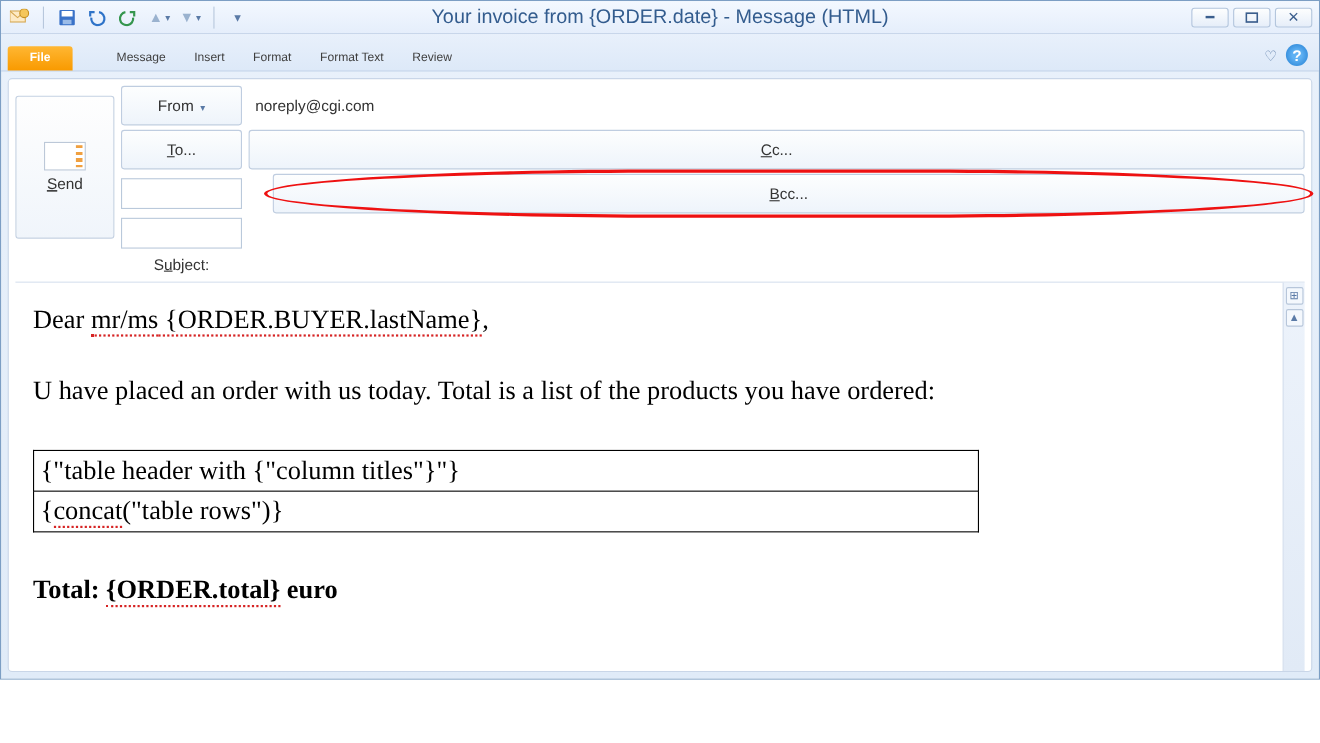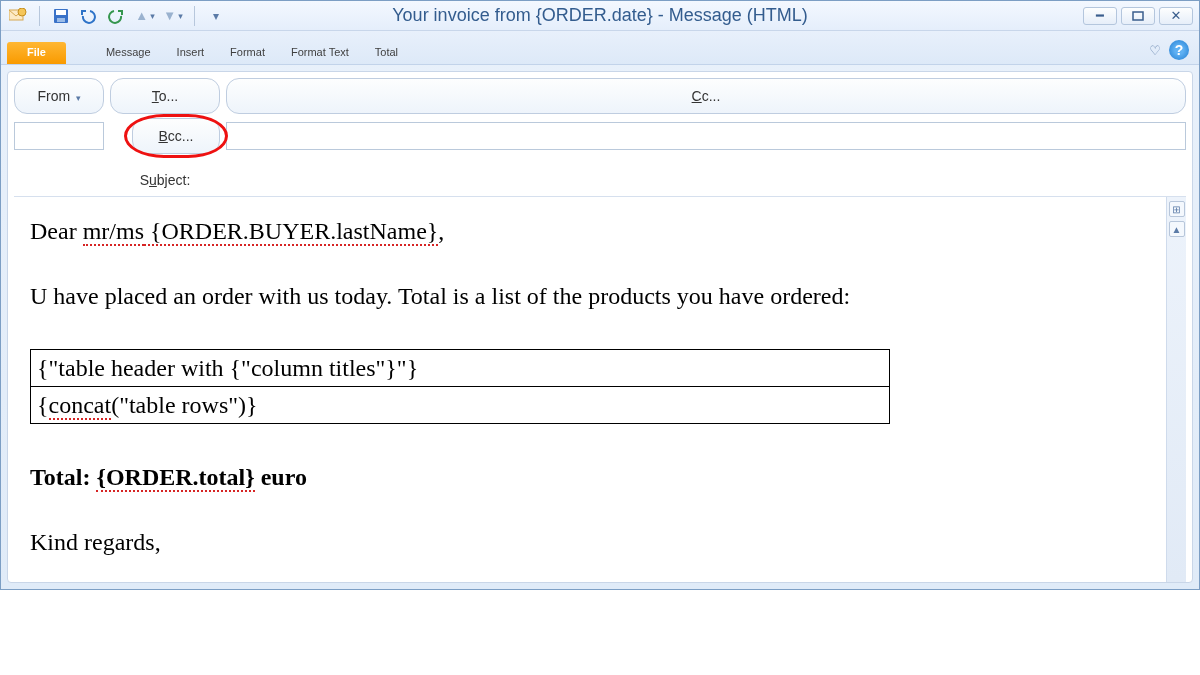--- a/index.html
+++ b/index.html
@@ -124,21 +124,21 @@
   .send-cell .env::after {
     content:"";
     position:absolute;
     right:2px; top:2px; bottom:2px; width:6px;
     background: repeating-linear-gradient(#f0a040 0 3px, #fff 3px 6px);
   }
   .send-cell .lbl { font-size:14px; color:#333; text-decoration: underline; text-decoration-color: transparent; }
   .send-cell .lbl::first-letter { text-decoration: underline; }
   .hdr-btn {
     border: 1px solid #bfcde0;
-    border-radius: 13px;
+    border-radius: 3px;
     background: linear-gradient(#fdfefe,#eef4fb);
     height: 28px;
     display:flex; align-items:center; justify-content:center;
     font-size: 14px;
     color:#333;
     cursor: pointer;
     padding: 17px 6px;
     position: relative;
   }
   .hdr-btn .und { text-decoration: underline; }
@@ -270,33 +270,40 @@
         </div>
     </div>
   </div>
 
   <div class="ribbon">
     <div class="file-tab">File</div>
     <div class="rtab">Message</div>
     <div class="rtab">Insert</div>
     <div class="rtab">Format</div>
     <div class="rtab">Format Text</div>
-    <div class="rtab">Total</div>
+    <div class="rtab">Review</div>
     <div class="ribbon-right">
       <div style="color:#6d8bb2; font-size:13px;">♡</div>
       <div class="helpcircle">?</div>
     </div>
   </div>
 
   <div class="compose-wrap">
     <div class="header-grid">
 
+      <div class="send-cell">
+        <div class="env"></div>
+        <div class="lbl"><span style="text-decoration:underline;">S</span>end</div>
+      </div>
 
       <div class="hdr-btn">
         <span><span>From</span> <span class="tri">▾</span></span>
+      </div>
+      <div class="hdr-input" style="border:none;">
+        <span>noreply@cgi.com</span>
       </div>
 
       <div class="hdr-btn">
         <span><span class="und">T</span>o...</span>
       </div>
 
       <div class="hdr-btn">
         <span><span class="und">C</span>c...</span>
       </div>
       <div class="hdr-input">
@@ -307,21 +314,21 @@
         <div class="hdr-btn">
           <span><span class="und">B</span>cc...</span>
         </div>
         <div class="bcc-circle"></div>
       </div>
       <div class="hdr-input">
         <input value="" style="">
       </div>
 
       <div style="grid-column:1;"></div>
-      <div style="text-align:center; font-size:14px; color:#333; padding-top:2px;margin-top:12px;">
+      <div style="text-align:center; font-size:14px; color:#333; padding-top:2px;">
         S<span style="text-decoration:underline;">u</span>bject:
       </div>
     </div>
 
     <div class="body-wrap">
       <div class="body-area" contenteditable="true" style="">
         <div>
           <span>Dear </span><span class="spelled">mr/ms</span><span class="spelled"> {ORDER.BUYER.lastName}</span><span>,</span>
         </div>
         <br>
@@ -335,21 +342,20 @@
           <tr>
                 <td><span>{</span><span class="spelled">concat</span><span>("table rows")}</span></td>
               </tr>
         </tbody>
           </table>
         <br>
         <div class="bold">
           <span>Total: </span><span class="spelled">{ORDER.total}</span><span> euro</span>
         </div>
         <br>
-        <div>Kind regards,</div>
       </div>
       <div class="side-rail">
         <div class="railbtn">⊞</div>
         <div class="railbtn">▲</div>
       </div>
     </div>
   </div>
 </div>
 
 </body></html>

